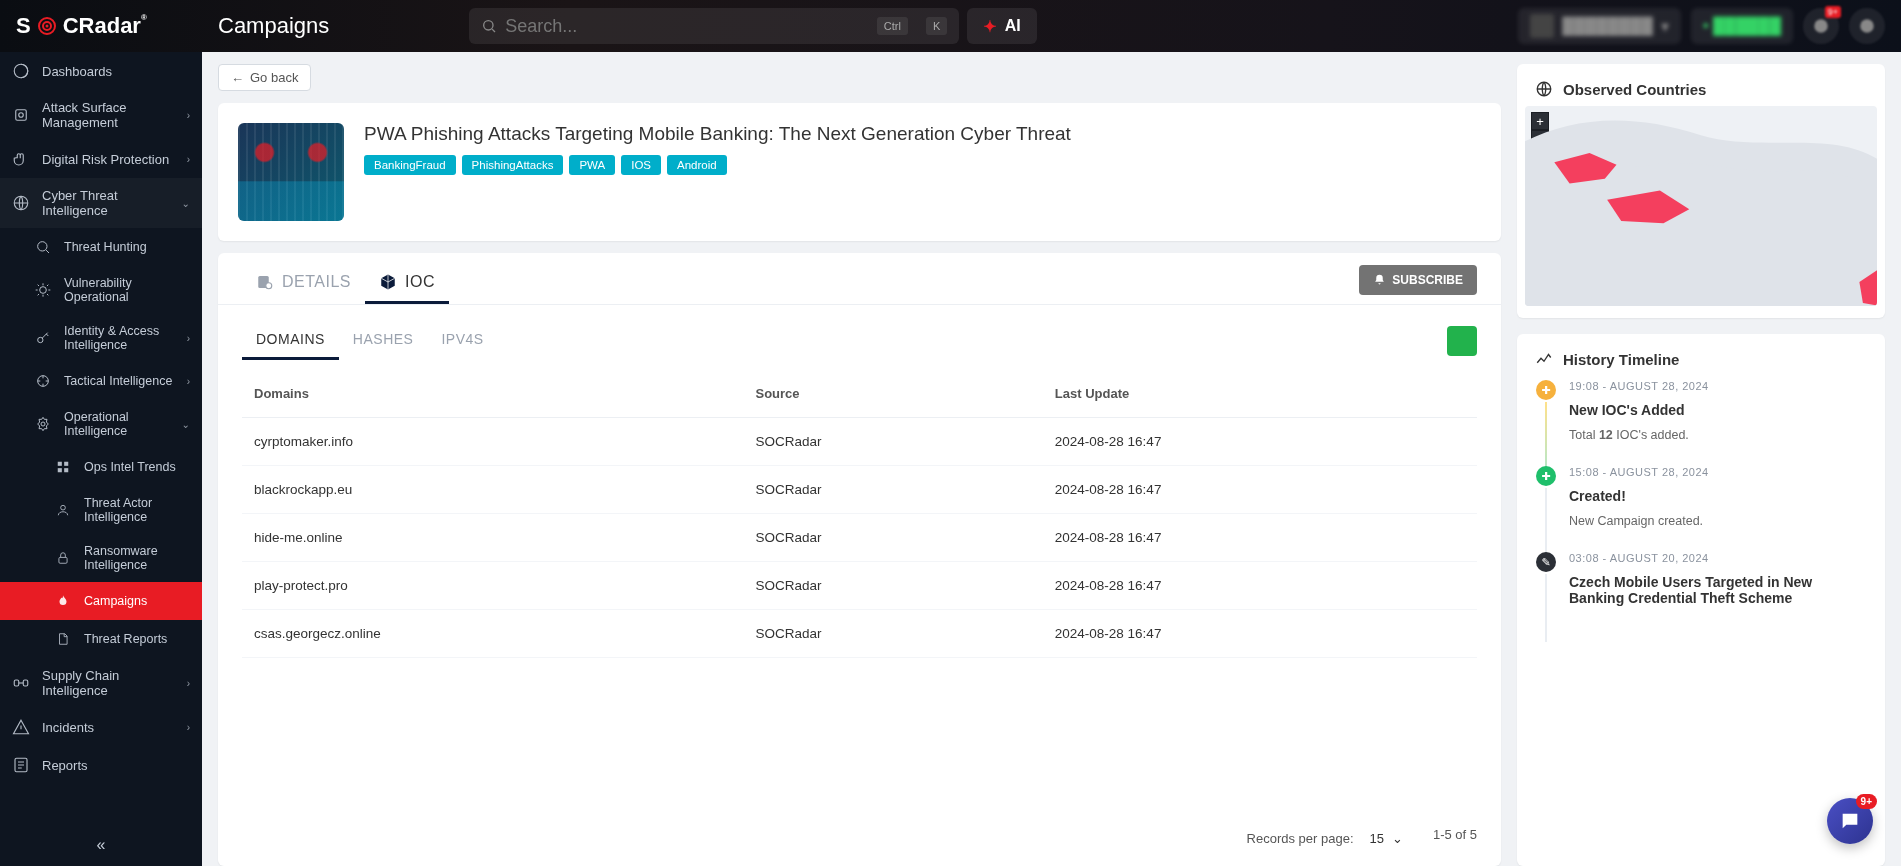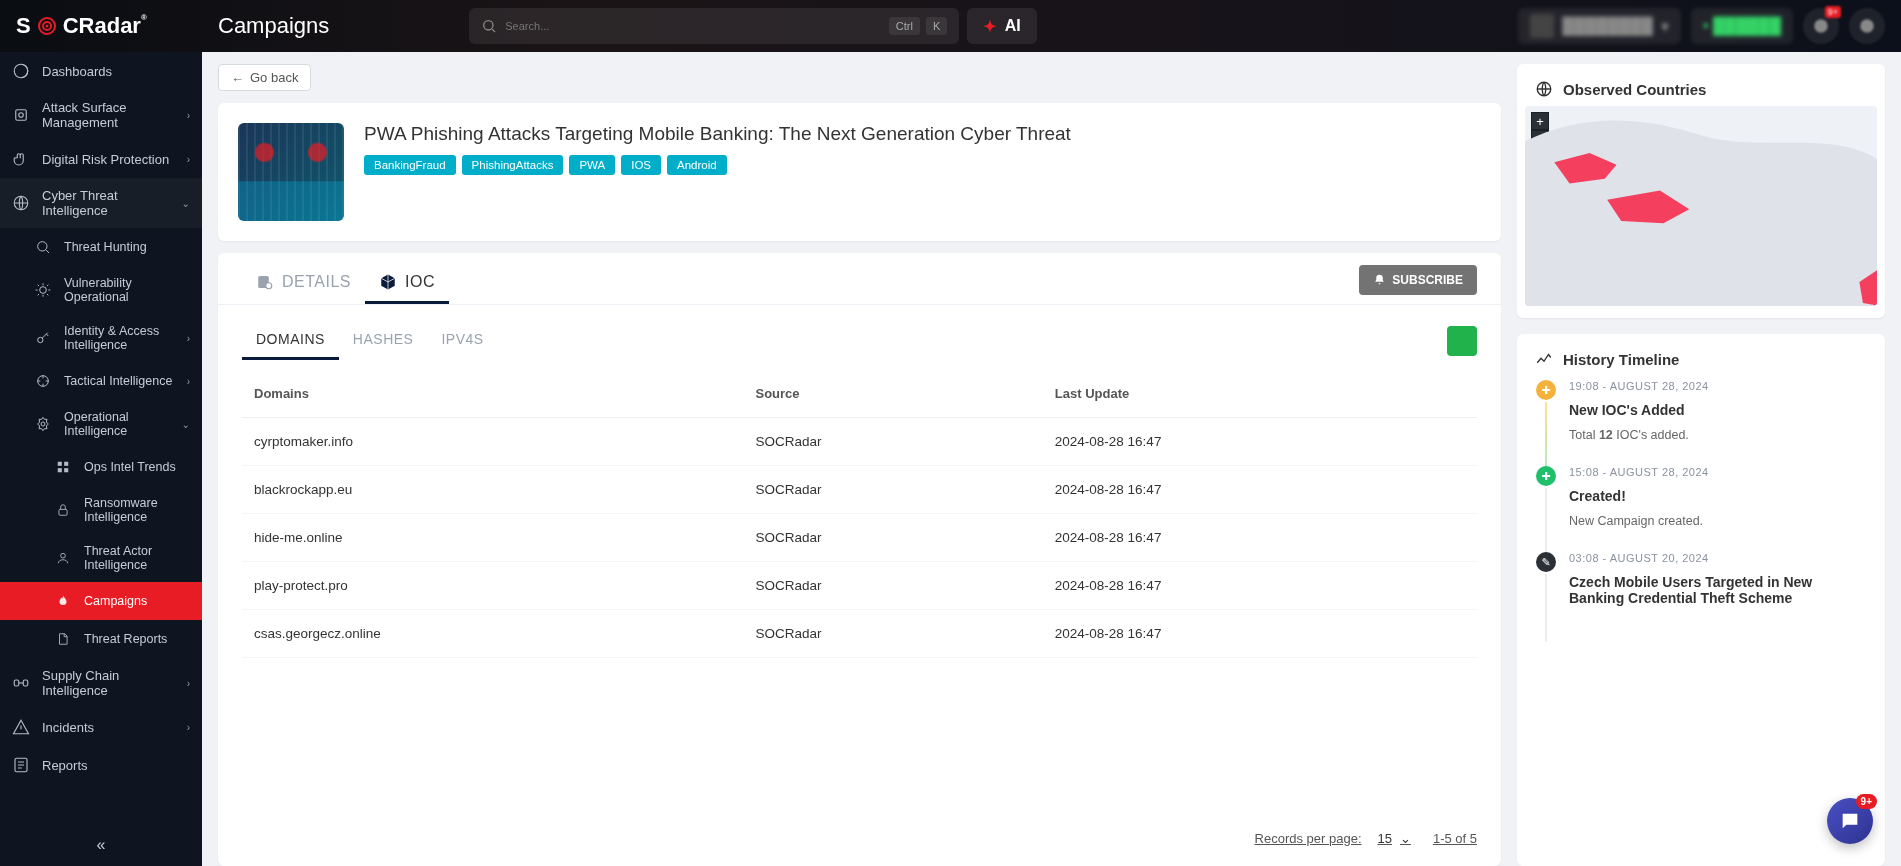--- a/index.html
+++ b/index.html
@@ -6,22 +6,22 @@
 body { background:#f0f2f5; color:#333; overflow:hidden; width:1901px; height:866px; position:relative; }
 
 
 .header { height:52px; background:linear-gradient(90deg,#0a0d12 0%, #1a1416 30%, #16131a 70%, #0c101a 100%); display:flex; align-items:center; padding:0 16px; position:relative; }
 .logo { color:#fff; font-weight:bold; font-size:22px; display:flex; align-items:center; gap:6px; width:186px; }
 .logo-icon { color:#e81c24; }
 .logo sup { font-size:8px; vertical-align:top; }
 .page-title { color:#fff; font-size:22px; font-weight:300; margin-left:16px; }
 .search-wrap { margin-left:140px; display:flex; align-items:center; }
 .search-box { background:rgba(255,255,255,0.08); border-radius:6px; display:flex; align-items:center; padding:0 12px; height:36px; width:490px; }
-.search-box input { background:transparent; border:none; outline:none; color:#aaa; font-size:11px; flex:1; margin-left:8px; }
-.search-kbd { display:flex; gap:6px; margin-left:auto; }
+.search-box input { background:transparent; border:none; outline:none; color:#aaa; font-size:18px; flex:1; margin-left:8px; }
+.search-kbd { display:flex; gap:18px; margin-left:auto; }
 .kbd { background:rgba(255,255,255,0.08); color:#aaa; font-size:11px; padding:3px 7px; border-radius:3px; }
 .ai-btn { background:rgba(255,255,255,0.08); border-radius:6px; height:36px; display:flex; align-items:center; gap:8px; padding:0 16px; margin-left:8px; color:#fff; font-weight:bold; }
 .ai-spark { color:#e81c24; }
 .header-right { margin-left:auto; display:flex; align-items:center; gap:10px; }
 .user-chip, .status-chip { background:rgba(255,255,255,0.08); border-radius:6px; height:36px; display:flex; align-items:center; padding:0 12px; color:#888; gap:8px; filter:blur(2px); }
 .user-chip .avatar { width:24px; height:24px; background:#444; border-radius:3px; }
 .status-chip { color:#34d265; font-weight:bold; filter:blur(2px); }
 .notif-circle { width:36px; height:36px; border-radius:50%; background:rgba(255,255,255,0.08); position:relative; display:flex; align-items:center; justify-content:center; filter:blur(1px);}
 .notif-badge { position:absolute; top:-2px; right:-2px; background:#e81c24; color:#fff; font-size:9px; padding:1px 3px; border-radius:3px; }
 
@@ -65,21 +65,21 @@
 
 .subtabs-row { display:flex; align-items:center; padding:16px 24px 0 24px; }
 .subtab { padding:10px 14px; font-size:14px; letter-spacing:.5px; color:#9aa2ae; cursor:pointer; border-bottom:3px solid transparent; }
 .subtab.active { color:#333; border-bottom-color:#0b1b3a; }
 .dl-btn { margin-left:auto; background:#22b24c; color:#fff; width:30px; height:30px; border-radius:4px; display:flex; align-items:center; justify-content:center; cursor:pointer; }
 
 .table-wrap { padding:10px 24px 0 24px; flex:1; overflow:auto; }
 table { width:100%; border-collapse:collapse; }
 th { text-align:left; font-size:13px; color:#555; font-weight:600; padding:16px 12px; border-bottom:1px solid #eceff3; }
 td { font-size:13.5px; color:#333; padding:16px 12px; border-bottom:1px solid #f3f5f8; }
-.pager { display:flex; justify-content:flex-end; align-items:center; gap:16px; padding:16px 24px; font-size:13px; color:#555;text-decoration:underline; }
+.pager { display:flex; justify-content:flex-end; align-items:flex-start; gap:24px; padding:16px 24px; font-size:13px; color:#555; }
 .rpp { display:flex; align-items:center; gap:10px; }
 .rpp-sel { display:flex; align-items:center; gap:8px; cursor:pointer; color:#333; padding:4px 6px; }
 
 
 .side-title { display:flex; align-items:center; gap:10px; font-size:15px; color:#333; padding:16px 18px 8px 18px; font-weight:600; }
 .map-box { height:200px; margin:0 8px 12px 8px; border-radius:4px; background:#eef1f5; position:relative; overflow:hidden; }
 .map-controls { position:absolute; left:6px; top:6px; display:flex; flex-direction:column; }
 .map-btn { width:18px; height:18px; background:#2b2f36; color:#fff; font-size:13px; line-height:18px; text-align:center; border:1px solid #1b1e24; cursor:pointer;}
 .map-land { position:absolute; inset:0; }
 
@@ -247,34 +247,34 @@
           <rect x="14" y="3" width="7" height="7"></rect>
           <rect x="3" y="14" width="7" height="7"></rect>
           <rect x="14" y="14" width="7" height="7"></rect>
         </svg>
       </span>
     <span>Ops Intel Trends</span>
   </div>
   <div class="sb-item lvl1" style="padding-left:54px">
     <span class="sb-icon">
         <svg width="14" height="14" viewBox="0 0 24 24" fill="none" stroke="currentColor" stroke-width="1.5">
+          <circle cx="12" cy="8" r="4"></circle>
+          <path d="M4 21c0-4 4-6 8-6s8 2 8 6"></path>
+        </svg>
+      </span>
+    <span>Threat Actor Intelligence</span>
+  </div>
+  <div class="sb-item lvl1" style="padding-left:54px">
+    <span class="sb-icon">
+        <svg width="14" height="14" viewBox="0 0 24 24" fill="none" stroke="currentColor" stroke-width="1.5">
           <rect x="5" y="11" width="14" height="10" rx="2"></rect>
           <path d="M8 11V7a4 4 0 0 1 8 0v4"></path>
         </svg>
       </span>
     <span>Ransomware Intelligence</span>
-  </div>
-  <div class="sb-item lvl1" style="padding-left:54px">
-    <span class="sb-icon">
-        <svg width="14" height="14" viewBox="0 0 24 24" fill="none" stroke="currentColor" stroke-width="1.5">
-          <circle cx="12" cy="8" r="4"></circle>
-          <path d="M4 21c0-4 4-6 8-6s8 2 8 6"></path>
-        </svg>
-      </span>
-    <span>Threat Actor Intelligence</span>
   </div>
   <div class="sb-item lvl1 active" style="padding-left:54px">
     <span class="sb-icon">
         <svg width="14" height="14" viewBox="0 0 24 24" fill="currentColor">
           <path d="M12 2c1 4 6 6 6 11a6 6 0 0 1-12 0c0-3 2-4 3-7 1 2 3 2 3-4z"></path>
         </svg>
       </span>
     <span>Campaigns</span>
   </div>
   <div class="sb-item lvl1" style="padding-left:54px">

